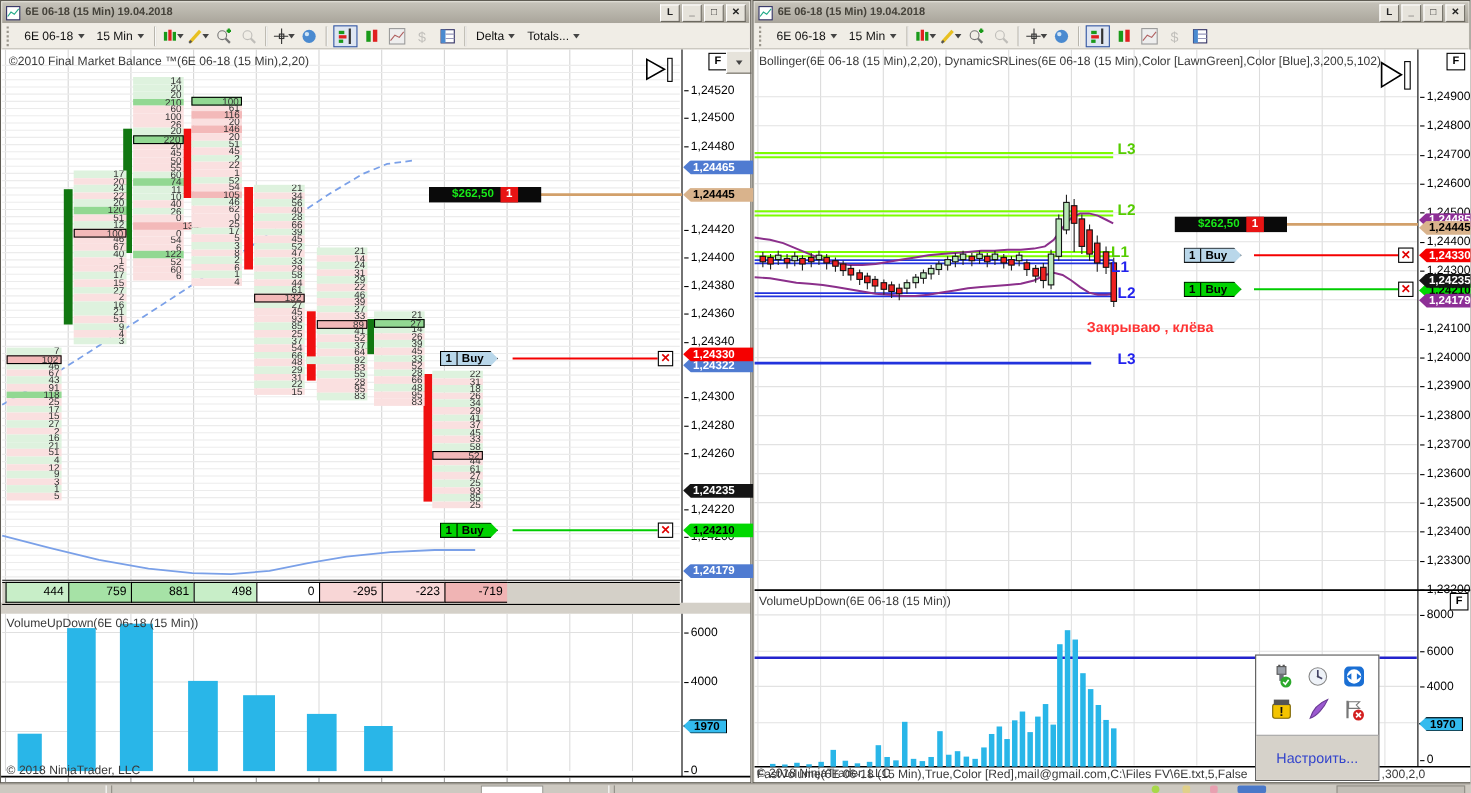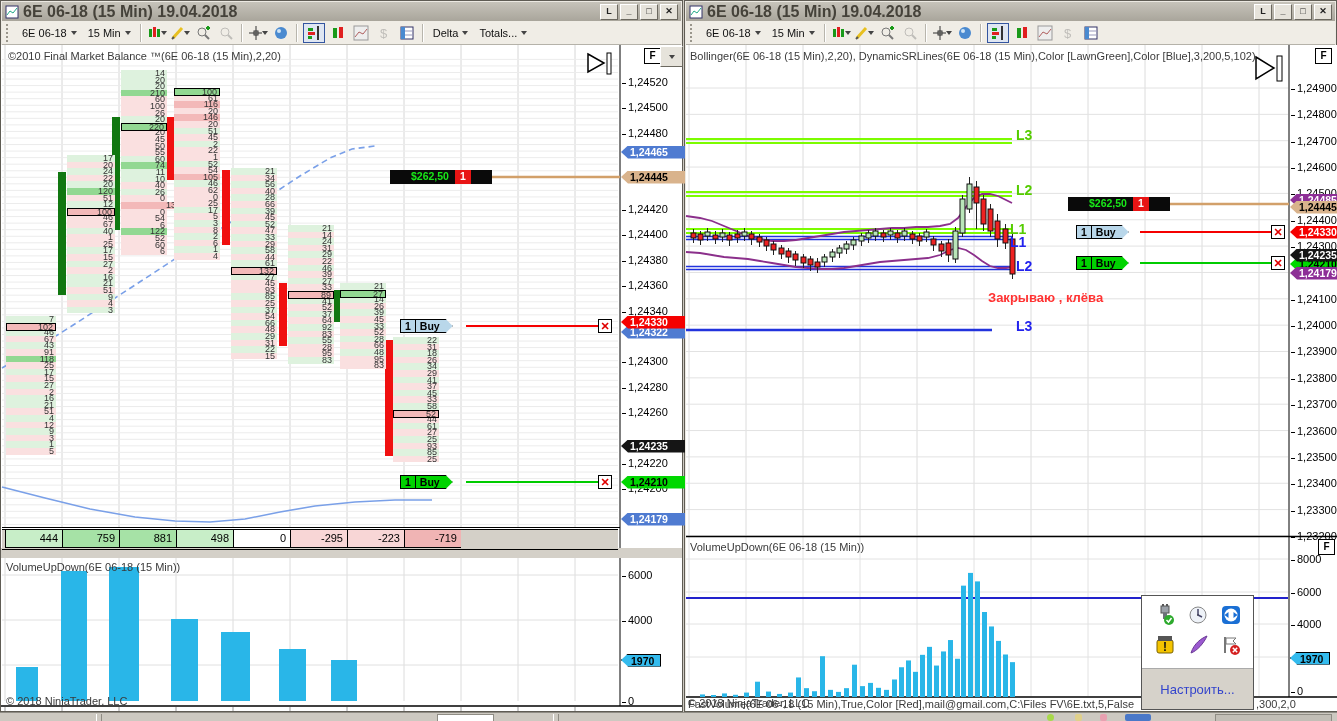--- a/index.html
+++ b/index.html
@@ -5,21 +5,21 @@
   html,body{margin:0;padding:0;background:#d4d0c8;overflow:hidden;
     font-family:"Liberation Sans",sans-serif;-webkit-font-smoothing:none;}
   #stage{position:relative;width:1337px;height:721px;background:#cdc9c1;overflow:hidden;}
   .win{position:absolute;top:0;height:712px;background:#ece9e2;
     border:1px solid #5f5c54;box-sizing:border-box;}
   #winL{left:0;width:683px;}
   #winR{left:684px;width:653px;}
   .titlebar{position:absolute;left:1px;top:1px;right:1px;height:19px;
     background:linear-gradient(#c6c3ba,#a9a59b);display:flex;align-items:center;
     padding:0 3px;box-sizing:border-box;}
-  .title-text{font-size:16px;font-weight:bold;color:#45423a;margin-left:4px;
+  .title-text{font-size:10px;font-weight:bold;color:#45423a;margin-left:4px;
     white-space:nowrap;overflow:hidden;flex:1;}
   .tbtns{display:flex;gap:2px;}
   .tbtn{width:16px;height:14px;background:#e6e3db;border:1px solid;
     border-color:#fff #6b685f #6b685f #fff;font-size:9px;font-weight:bold;color:#222;
     display:flex;align-items:center;justify-content:center;line-height:1;}
   .toolbar{position:absolute;left:1px;top:20px;right:1px;height:24px;background:#f0ede6;
     border-bottom:1px solid #b5b2a9;display:flex;align-items:center;padding:0 2px;
     box-sizing:border-box;gap:3px;}
   .grip{width:5px;height:18px;border-left:2px dotted #9a968c;margin:0 2px;}
   .tsep{width:1px;height:18px;background:#b8b5ac;border-right:1px solid #fff;margin:0 2px;}
@@ -789,21 +789,21 @@
       <div class="fp-cell bg-r" style="left: 288px; top: 258px; width: 46px; height: 6.6px;">22</div>
       <div class="fp-cell bg-g" style="left: 288px; top: 264.6px; width: 46px; height: 6.6px;">46</div>
       <div class="fp-cell bg-r" style="left: 288px; top: 271.2px; width: 46px; height: 6.6px;">39</div>
       <div class="fp-cell bg-g" style="left: 288px; top: 277.8px; width: 46px; height: 6.6px;">27</div>
       <div class="fp-cell bg-r" style="left: 288px; top: 284.4px; width: 46px; height: 6.6px;">33</div>
       <div class="fp-cell bg-R fp-out" style="left: 288px; top: 291px; width: 46px; height: 8px;">89</div>
       <div class="fp-cell bg-g" style="left: 288px; top: 297.6px; width: 46px; height: 6.6px;">41</div>
       <div class="fp-cell bg-r" style="left: 288px; top: 304.2px; width: 46px; height: 6.6px;">52</div>
       <div class="fp-cell bg-g" style="left: 288px; top: 310.8px; width: 46px; height: 6.6px;">37</div>
       <div class="fp-cell bg-r" style="left: 288px; top: 317.4px; width: 46px; height: 6.6px;">64</div>
-      <div class="fp-cell bg-g" style="left: 288px; top: 324px; width: 46px; height: 6.6px;">92</div>
+      <div class="fp-cell bg-g" style="left: 278px; top: 324px; width: 56px; height: 6.6px;">92</div>
       <div class="fp-cell bg-r" style="left: 288px; top: 330.6px; width: 46px; height: 6.6px;">83</div>
       <div class="fp-cell bg-g" style="left: 288px; top: 337.2px; width: 46px; height: 6.6px;">55</div>
       <div class="fp-cell bg-r" style="left: 288px; top: 343.8px; width: 46px; height: 6.6px;">28</div>
       <div class="fp-cell bg-r" style="left: 288px; top: 350.4px; width: 46px; height: 6.6px;">95</div>
       <div class="fp-cell bg-g" style="left: 288px; top: 357px; width: 46px; height: 6.6px;">83</div>
       <div class="fp-cell bg-g" style="left: 340px; top: 283px; width: 46px; height: 6.6px;">21</div>
       <div class="fp-cell bg-G fp-out" style="left: 340px; top: 289.6px; width: 46px; height: 8px;">27</div>
       <div class="fp-cell bg-g" style="left: 340px; top: 296.2px; width: 46px; height: 6.6px;">14</div>
       <div class="fp-cell bg-r" style="left: 340px; top: 302.8px; width: 46px; height: 6.6px;">26</div>
       <div class="fp-cell bg-g" style="left: 340px; top: 309.4px; width: 46px; height: 6.6px;">39</div>

